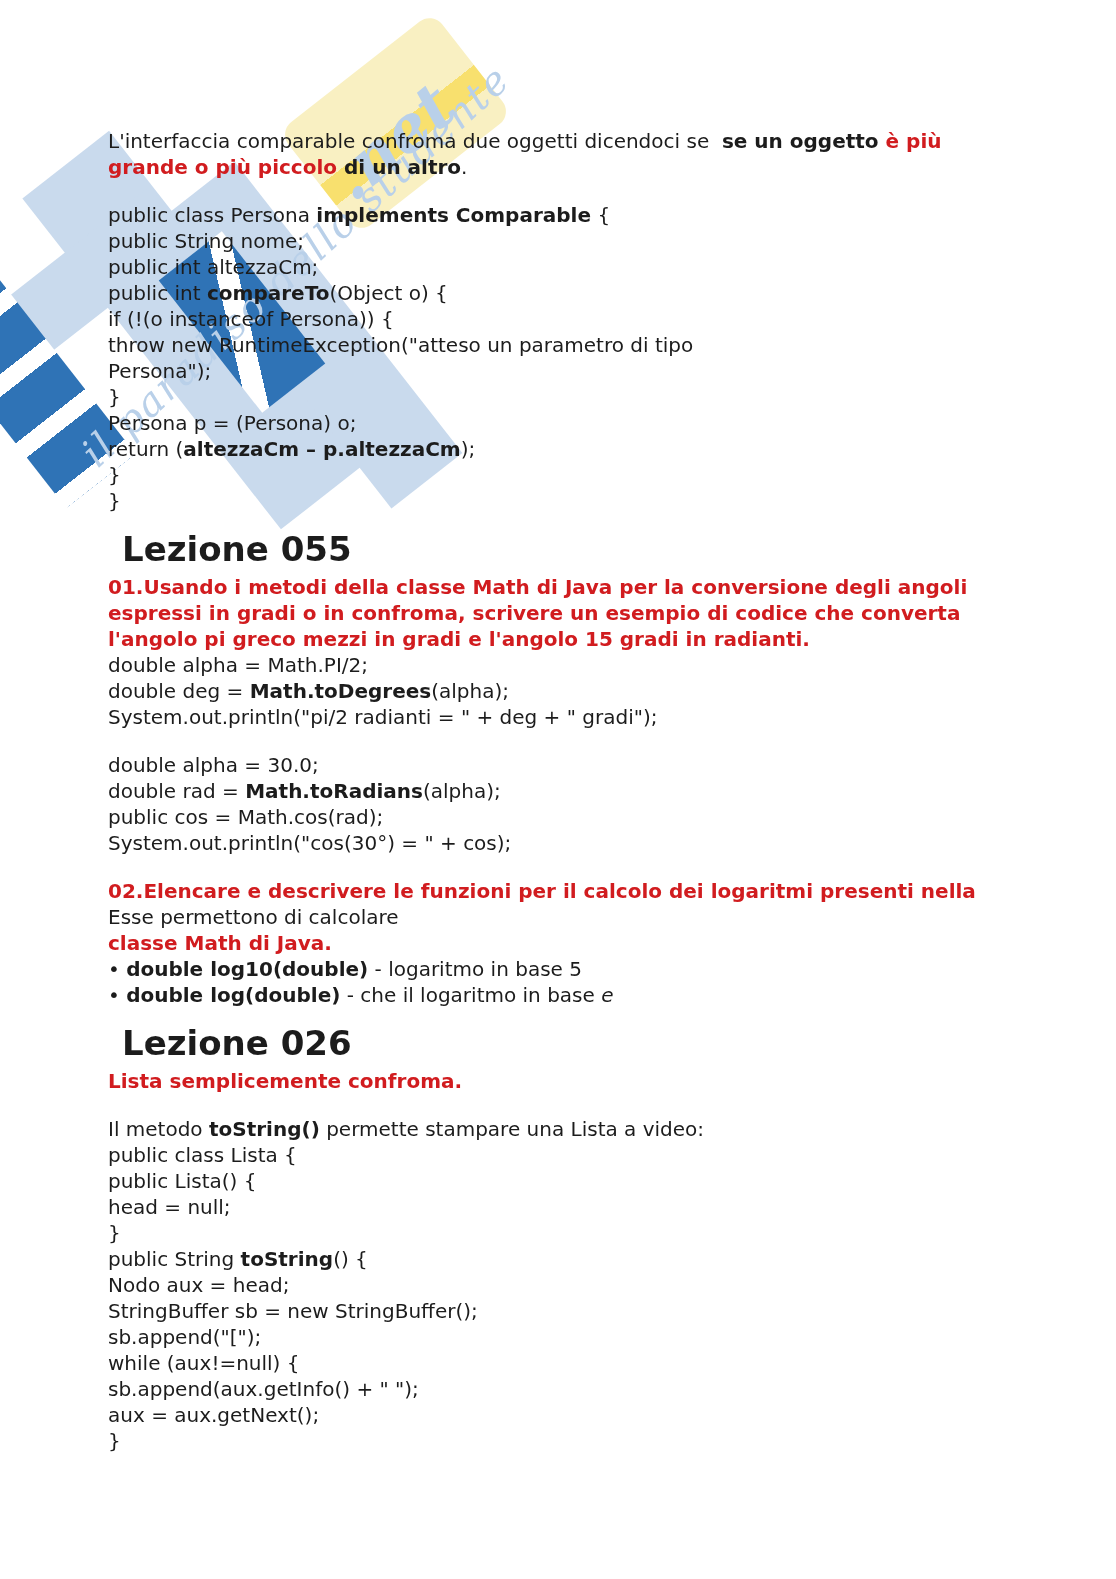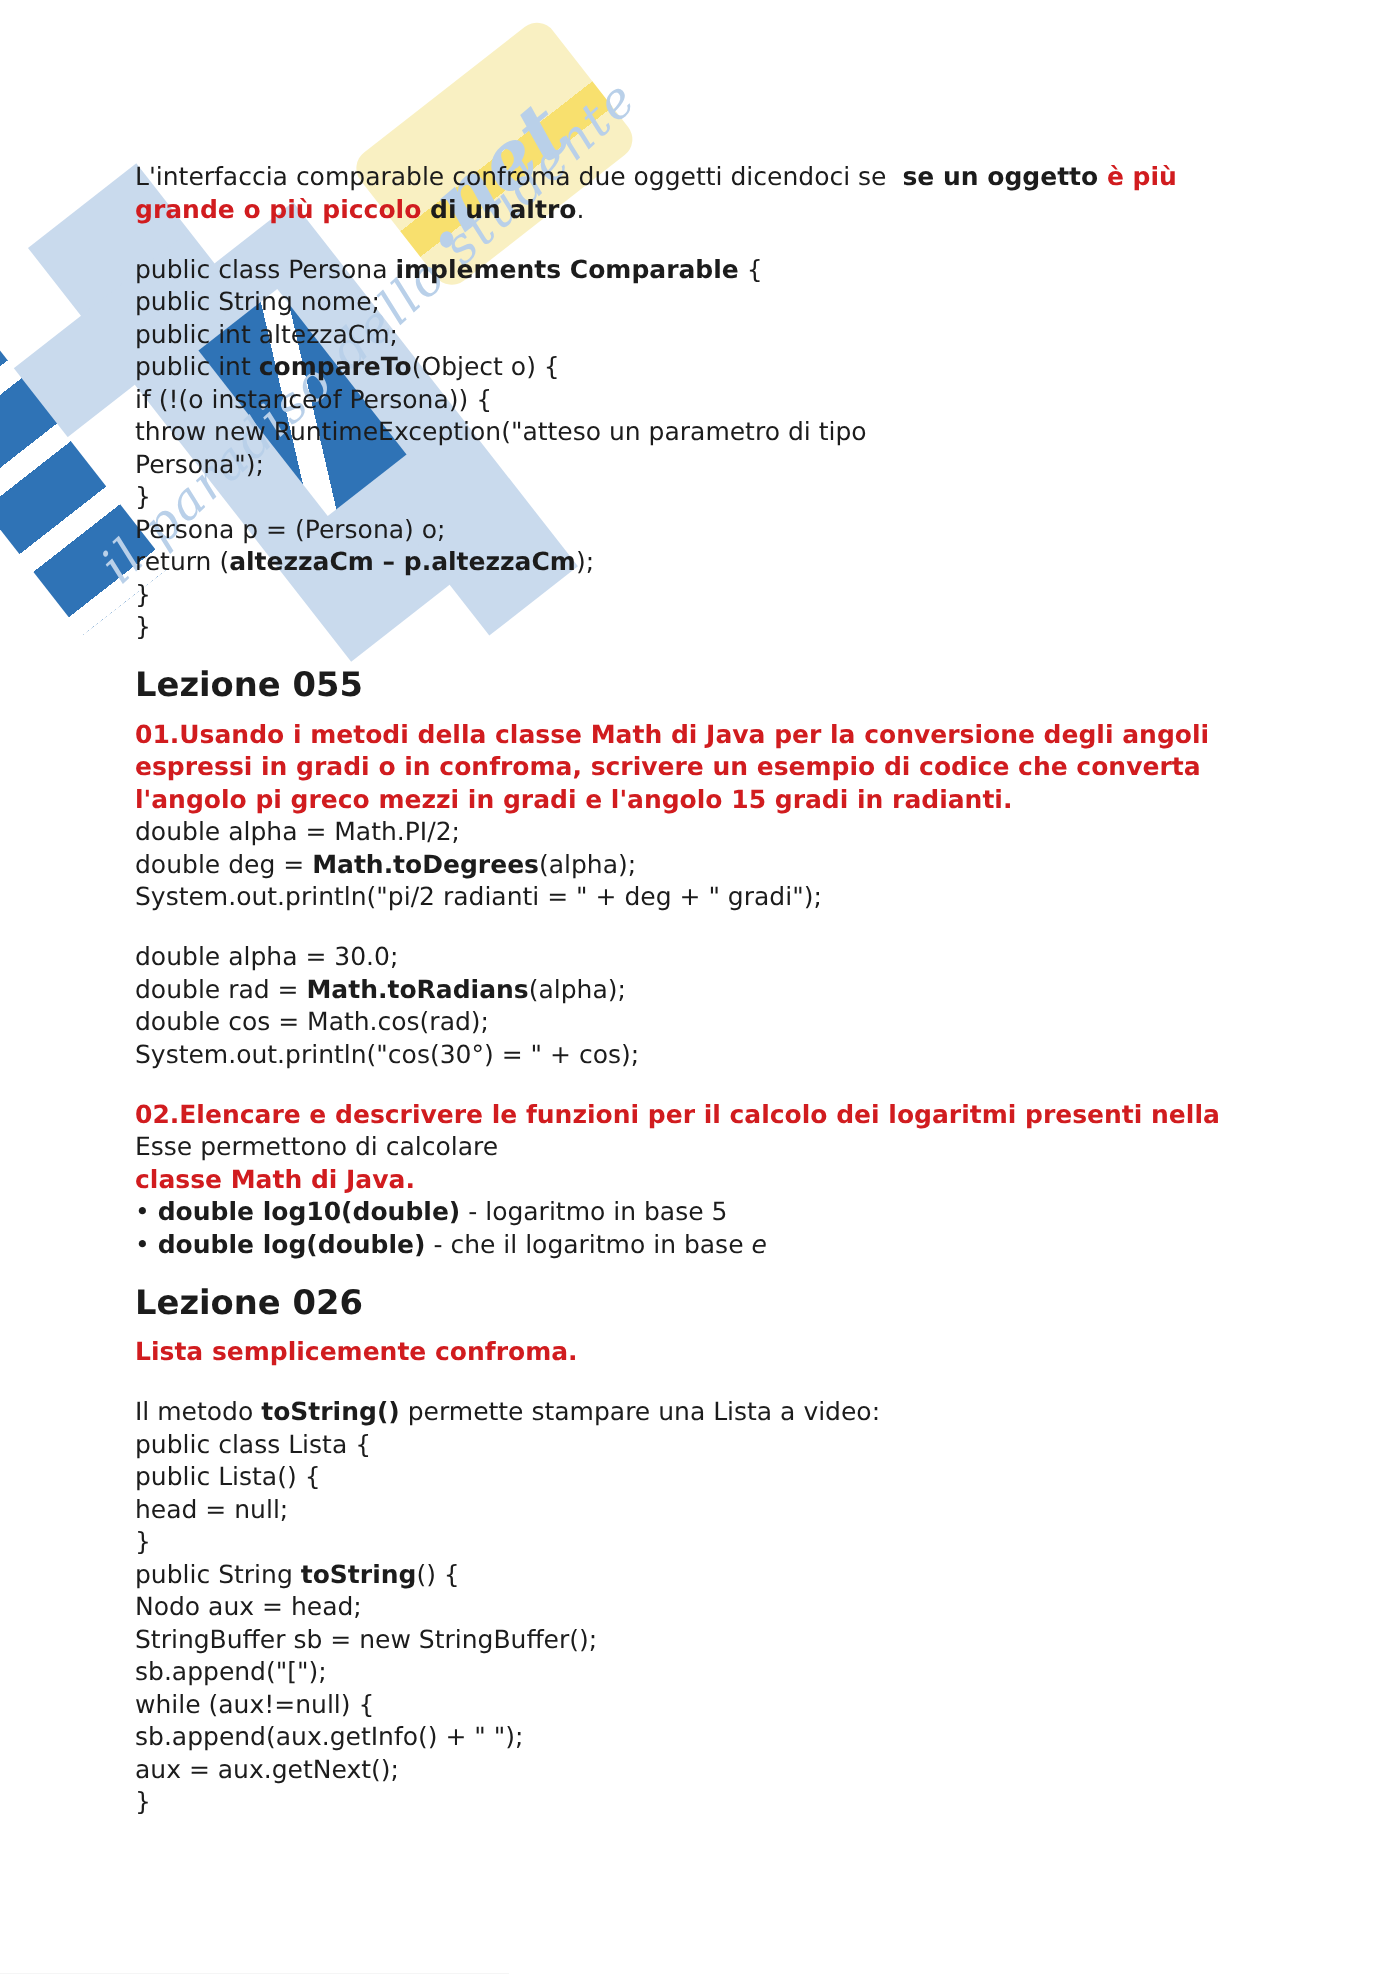--- a/index.html
+++ b/index.html
@@ -38,21 +38,21 @@
   .wm-net { left:322px; top:104px; font-size:64px; font-weight:bold; transform:rotate(-40deg); }
   .wm-tagline { left:88px; top:436px; font-size:40px; letter-spacing:2px;
     transform:rotate(-43deg); transform-origin:0 50%; }
   
   .content { position:relative; z-index:2; padding:128px 88px 0 108px; }
   .line { white-space:pre; font-size:20px; line-height:26px; }
   .run { font-style:normal; }
   .run.bold { font-weight:bold; }
   .run.red { color:#d11c1f; }
   .run.italic { font-style:italic; }
-  .heading { font-size:27px; font-weight:bold; line-height:30px; margin:20px 0 10px; }
+  .heading { font-size:34px; font-weight:bold; line-height:30px; margin:20px 14px 10px; }
   .gap { width:100%; }
 </style>
 </head>
 <body>
 
 <div class="page">
 
   <div class="watermark">
     <div class="wm-bar light" style="left:140px; top:120px; width:110px; height:420px; transform:rotate(-38deg);"></div>
     <div class="wm-bar light" style="left:268px; top:150px; width:90px; height:370px; transform:rotate(-38deg);"></div>
@@ -83,21 +83,21 @@
       <div class="heading">Lezione 055</div>
       <div class="line"><span class="run bold red">01.Usando i metodi della classe Math di Java per la conversione degli angoli</span></div>
       <div class="line"><span class="run bold red">espressi in gradi o in confroma, scrivere un esempio di codice che converta</span></div>
       <div class="line"><span class="run bold red">l'angolo pi greco mezzi in gradi e l'angolo 15 gradi in radianti.</span></div>
       <div class="line"><span class="run">double alpha = Math.PI/2;</span></div>
       <div class="line"><span class="run">double deg = </span><span class="run bold">Math.toDegrees</span><span class="run">(alpha);</span></div>
       <div class="line"><span class="run">System.out.println("pi/2 radianti = " + deg + " gradi");</span></div>
       <div class="gap" style="height: 22px;"></div>
       <div class="line"><span class="run">double alpha = 30.0;</span></div>
       <div class="line"><span class="run">double rad = </span><span class="run bold">Math.toRadians</span><span class="run">(alpha);</span></div>
-      <div class="line"><span class="run">double cos = Math.cos(rad);</span></div>
+      <div class="line"><span class="run">public cos = Math.cos(rad);</span></div>
       <div class="line"><span class="run">System.out.println("cos(30°) = " + cos);</span></div>
       <div class="gap" style="height: 22px;"></div>
       <div class="line"><span class="run bold red">02.Elencare e descrivere le funzioni per il calcolo dei logaritmi presenti nella</span></div>
       <div class="line"><span class="run">Esse permettono di calcolare</span></div>
       <div class="line"><span class="run bold red">classe Math di Java.</span></div>
       <div class="line"><span class="run">• </span><span class="run bold">double log10(double)</span><span class="run"> - logaritmo in base 5</span></div>
       <div class="line"><span class="run">• </span><span class="run bold">double log(double)</span><span class="run"> - che il logaritmo in base </span><span class="run italic">e</span></div>
       <div class="heading">Lezione 026</div>
       <div class="line"><span class="run bold red">Lista semplicemente confroma.</span></div>
       <div class="gap" style="height: 22px;"></div>

